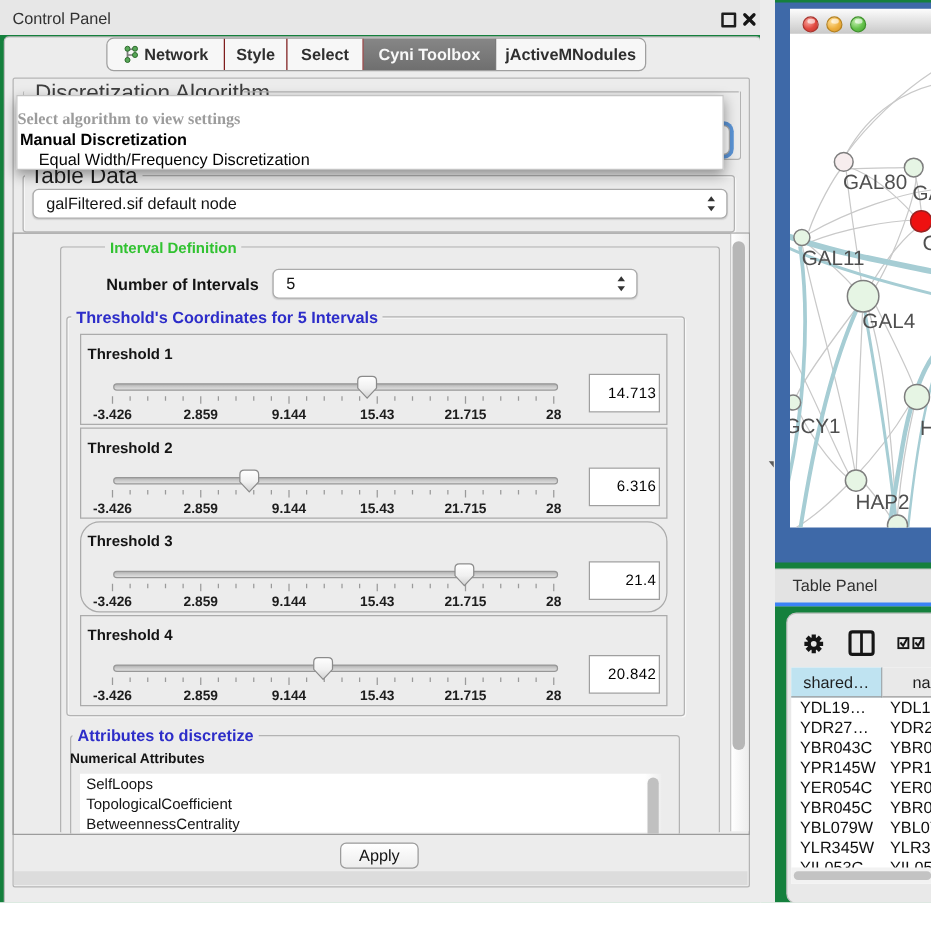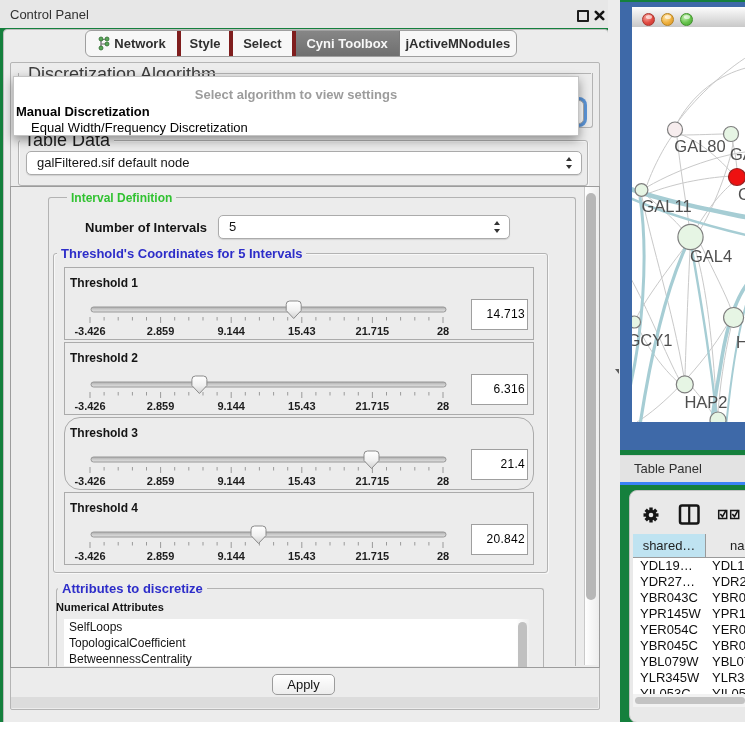--- a/index.html
+++ b/index.html
@@ -9,40 +9,40 @@
   
   #cpTitle{left:0;top:0;width:618px;height:28px;background:#e7e7e7;}
   #cpTitle .t{position:absolute;left:10px;top:7px;font-size:13px;color:rgba(48,48,48,0.99);}
   #icoFloat{left:577px;top:10px;width:8px;height:8px;border:2px solid #1d1d1d;border-radius:1px;}
   #subpanel{left:3px;top:29px;width:604px;height:701px;background:#ececec;
             border:1px solid #bdbdbd;border-radius:4px;}
   
   #tabbar{left:85px;top:30px;width:430px;height:25px;background:#f7f7f7;
           border:1px solid #9f9f9f;border-radius:6px;display:flex;z-index:5;}
   #tabbar .tab{height:100%;display:flex;align-items:center;justify-content:center;
-               font-weight:700;color:rgba(45,45,45,0.99);font-size:13px;border-right:4px solid #7f1d1d;}
+               font-weight:700;color:rgba(45,45,45,0.99);font-size:13px;border-right:1px solid #7f1d1d;}
   #tabbar .tab:last-child{border-right:none;}
   #tabbar .sel{background:linear-gradient(#868686,#6f6f6f);color:rgba(250,250,250,0.99);border-right:1px solid #7a7a7a;}
   
   #contentPane{left:10px;top:62px;width:588px;height:646px;border:1px solid #b5b5b5;border-radius:2px;}
   .etched{border:1px solid #b3b3b3;border-radius:3px;
           box-shadow:inset 1px 1px 0 rgba(255,255,255,.65),1px 1px 0 rgba(255,255,255,.65);}
   .glabel{position:absolute;background:#ececec;padding:0 4px;font-size:18px;line-height:13px;}
   .combo{position:absolute;background:#fff;border:1px solid #ababab;border-radius:5px;
          box-shadow:0 1px 1px rgba(0,0,0,.12);}
   .combo .txt{position:absolute;left:10px;top:3px;font-size:13px;color:rgba(17,17,17,0.99);}
   .arrows{position:absolute;right:7px;top:4px;width:9px;height:14px;}
   .arrows:before{content:"";position:absolute;left:1px;top:1px;border:3.5px solid transparent;
                  border-bottom:4.5px solid #333;border-top:none;}
   .arrows:after{content:"";position:absolute;left:1px;bottom:1px;border:3.5px solid transparent;
                 border-top:4.5px solid #333;border-bottom:none;}
   
   #popup{left:13px;top:76px;width:564px;height:58px;background:#fff;
          border:1px solid #c4c4c4;box-shadow:0 4px 10px rgba(0,0,0,.4);z-index:9;}
-  #popup .hint{position:absolute;left:0;right:0;top:10px;text-align:center;color:rgba(155,155,155,0.99);font-weight:700;}
+  #popup .hint{position:absolute;left:0;right:0;top:10px;text-align:left;color:rgba(155,155,155,0.99);font-weight:700;font-family:Liberation Serif, serif;}
   #popup .it1{position:absolute;left:2px;top:27px;font-weight:700;color:rgba(0,0,0,0.99);}
   #popup .it2{position:absolute;left:17px;top:43px;color:rgba(0,0,0,0.99);}
   
   #scrollpane{left:10px;top:186px;width:588px;height:480px;border:1px solid #9c9c9c;}
   #vscroll{left:584px;top:187px;width:14px;height:478px;background:linear-gradient(90deg,#fff,#ededed);border-left:1px solid #c9c9c9;}
   #vthumb{left:586px;top:193px;width:10px;height:407px;background:#b7b7b7;border-radius:5px;}
   .thpanel{position:absolute;left:64px;width:468px;height:71px;border:1px solid #ababab;}
   .thlabel{position:absolute;left:5px;top:8px;font-weight:700;font-size:12px;color:rgba(17,17,17,0.99);}
   .valbox{position:absolute;left:406px;top:31px;width:55px;height:29px;background:#fff;
           border:1px solid #9f9f9f;}
@@ -131,21 +131,21 @@
     <div class="hint">Select algorithm to view settings</div>
     <div class="it1">Manual Discretization</div>
     <div class="it2">Equal Width/Frequency Discretization</div>
   </div>
 
   <div id="scrollpane" class="abs"></div>
   <div id="vscroll" class="abs"></div>
   <div id="vthumb" class="abs"></div>
 
   <div class="abs" style="left:48px;top:197px;width:526px;height:468px;border:1px solid #b3b3b3;border-bottom:none;border-radius:3px 3px 0 0;"></div>
-  <div class="abs glabel" style="left:67px;top:192px;color:rgba(47,193,47,0.99);font-weight:700;font-size:12px;">Interval Definition</div>
+  <div class="abs glabel" style="left:84px;top:192px;color:rgba(47,193,47,0.99);font-weight:700;font-size:12px;">Interval Definition</div>
   <div class="abs" style="left:85px;top:220px;font-weight:700;color:rgba(17,17,17,0.99);">Number of Intervals</div>
   <div class="abs combo" style="left:218px;top:215px;width:290px;height:22px;">
     <span class="txt">5</span>
       <div class="arrows"></div>
   </div>
 
   <div class="abs etched" style="left:53px;top:253px;width:493px;height:318px;"></div>
   <div class="abs glabel" style="left:57px;top:247px;color:rgba(42,42,200,0.99);font-weight:700;font-size:13px;">Threshold's Coordinates for 5 Intervals</div>
 
   <svg width="0" height="0" style="position:absolute;">

